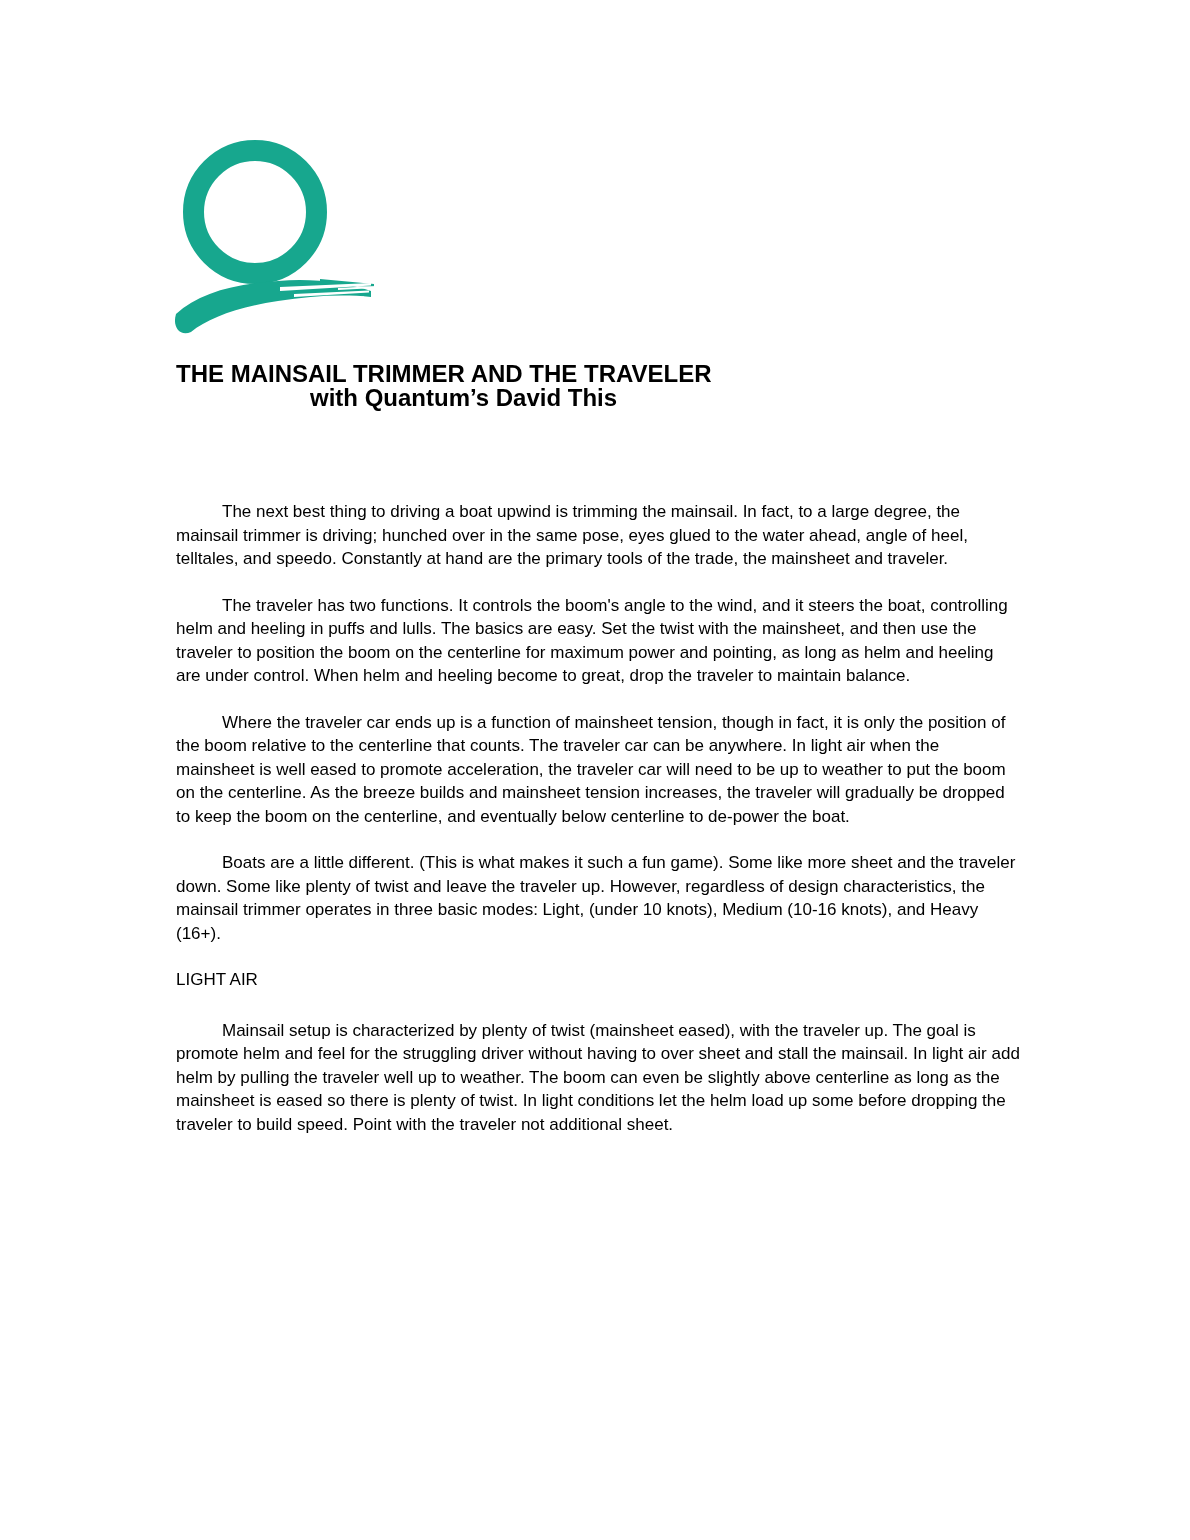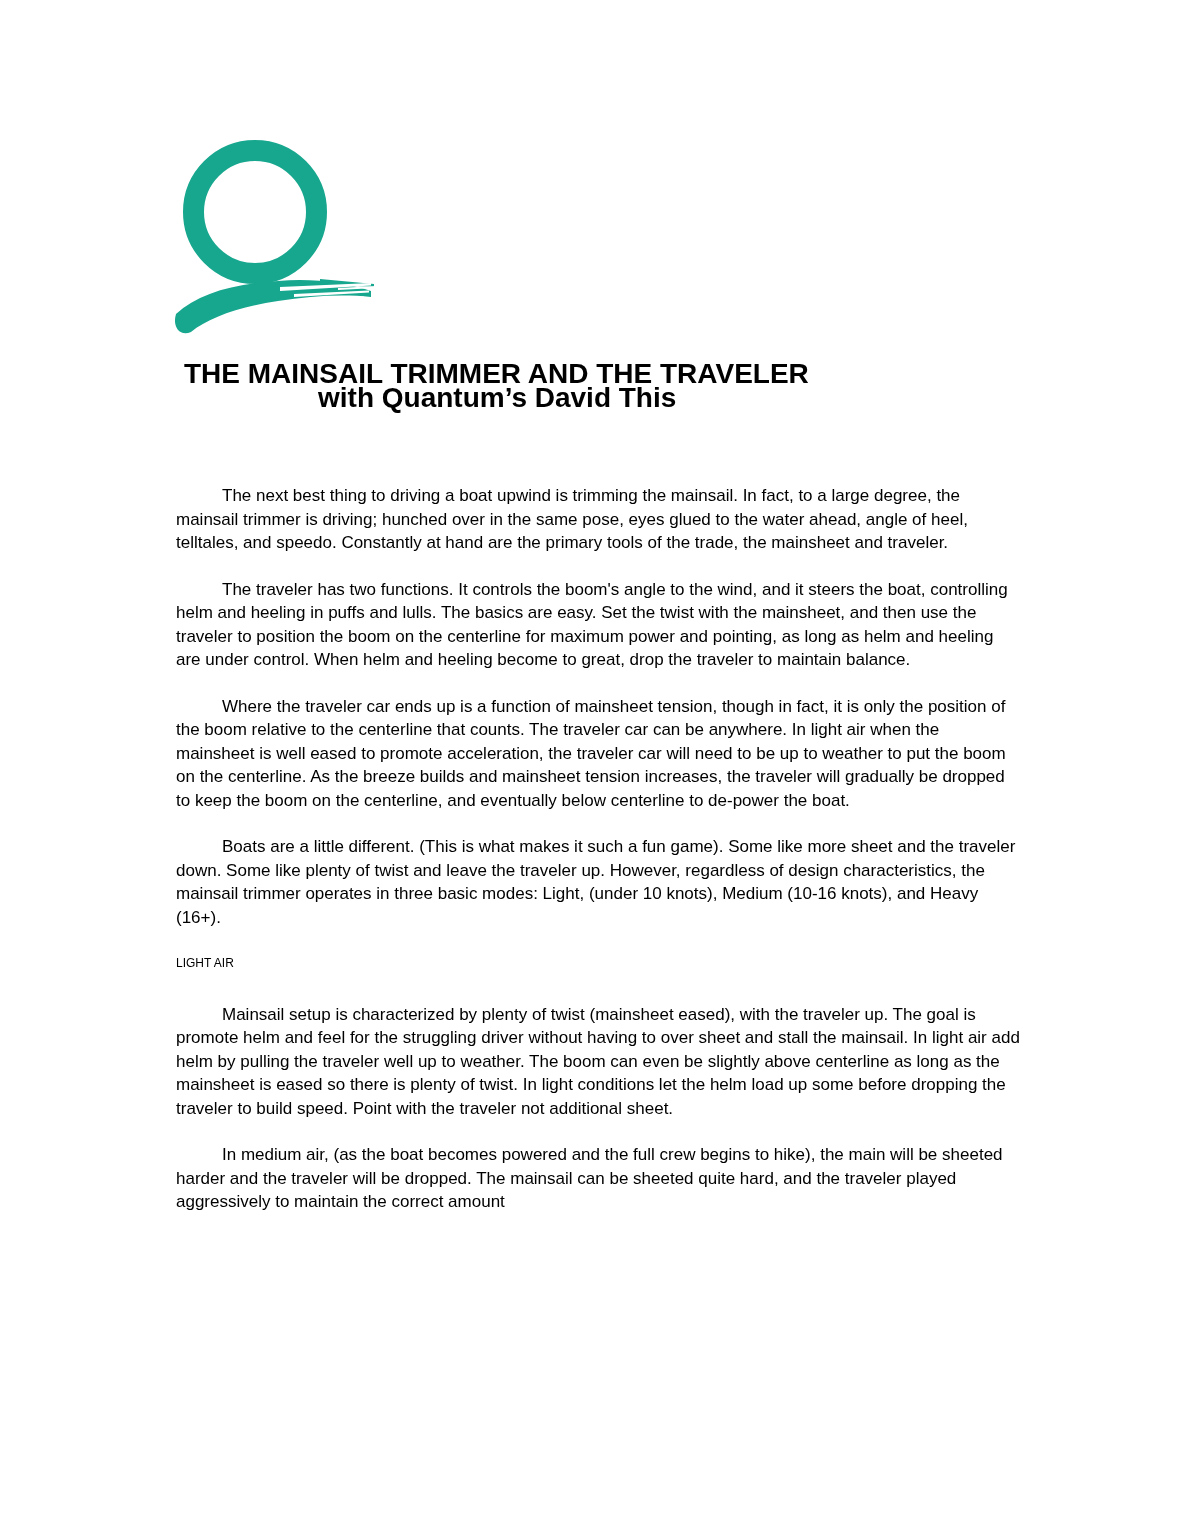--- a/index.html
+++ b/index.html
@@ -21,44 +21,43 @@
     left: 170px;
     top: 138px;
     width: 206px;
     height: 202px;
   }
   .title-block {
     position: absolute;
     left: 176px;
     top: 362px;
     width: 700px;
-    font-size: 28px;
+    font-size: 24px;
     line-height: 24px;
     font-weight: bold;
     white-space: nowrap;
-    margin-left: 8px;
   }
   .subtitle {
     margin-left: 134px;
   }
   .doc-body {
     position: absolute;
     left: 176px;
     top: 483px;
     width: 844px;
     font-size: 17px;
     line-height: 23.5px;
   }
   .para {
-    margin: 1px 0 23px 0;
+    margin: 17px 0 23px 0;
     text-indent: 46px;
   }
   .heading {
     margin: 23px 0 27px 0;
-    font-size: 12px;
+    font-size: 17px;
     font-weight: normal;
     line-height: 23.5px;
   }
 </style>
 </head>
 <body>
 
 <div class="page">
 
   <svg class="logo" viewBox="0 0 206 202" aria-hidden="true">
@@ -86,16 +85,15 @@
     <div class="subtitle">with Quantum’s David This</div>
   </div>
 
   <div class="doc-body">
     <p class="para">The next best thing to driving a boat upwind is trimming the mainsail. In fact, to a large degree, the mainsail trimmer is driving; hunched over in the same pose, eyes glued to the water ahead, angle of heel, telltales, and speedo. Constantly at hand are the primary tools of the trade, the mainsheet and traveler.</p>
     <p class="para">The traveler has two functions. It controls the boom's angle to the wind, and it steers the boat, controlling helm and heeling in puffs and lulls. The basics are easy. Set the twist with the mainsheet, and then use the traveler to position the boom on the centerline for maximum power and pointing, as long as helm and heeling are under control. When helm and heeling become to great, drop the traveler to maintain balance.</p>
     <p class="para">Where the traveler car ends up is a function of mainsheet tension, though in fact, it is only the position of the boom relative to the centerline that counts. The traveler car can be anywhere. In light air when the mainsheet is well eased to promote acceleration, the traveler car will need to be up to weather to put the boom on the centerline. As the breeze builds and mainsheet tension increases, the traveler will gradually be dropped to keep the boom on the centerline, and eventually below centerline to de-power the boat.</p>
     <p class="para">Boats are a little different. (This is what makes it such a fun game). Some like more sheet and the traveler down. Some like plenty of twist and leave the traveler up. However, regardless of design characteristics, the mainsail trimmer operates in three basic modes: Light, (under 10 knots), Medium (10-16 knots), and Heavy (16+).</p>
     <h2 class="heading">LIGHT AIR</h2>
     <p class="para">Mainsail setup is characterized by plenty of twist (mainsheet eased), with the traveler up. The goal is promote helm and feel for the struggling driver without having to over sheet and stall the mainsail. In light air add helm by pulling the traveler well up to weather. The boom can even be slightly above centerline as long as the mainsheet is eased so there is plenty of twist. In light conditions let the helm load up some before dropping the traveler to build speed. Point with the traveler not additional sheet.</p>
-    <p class="para">In medium air, (as the boat becomes powered and the full crew begins to hike), the main will be sheeted harder and the traveler will be dropped. The mainsail can be sheeted quite hard, and the traveler played aggressively to maintain the correct amount</p>
   </div>
 
 </div>
 
 </body></html>

